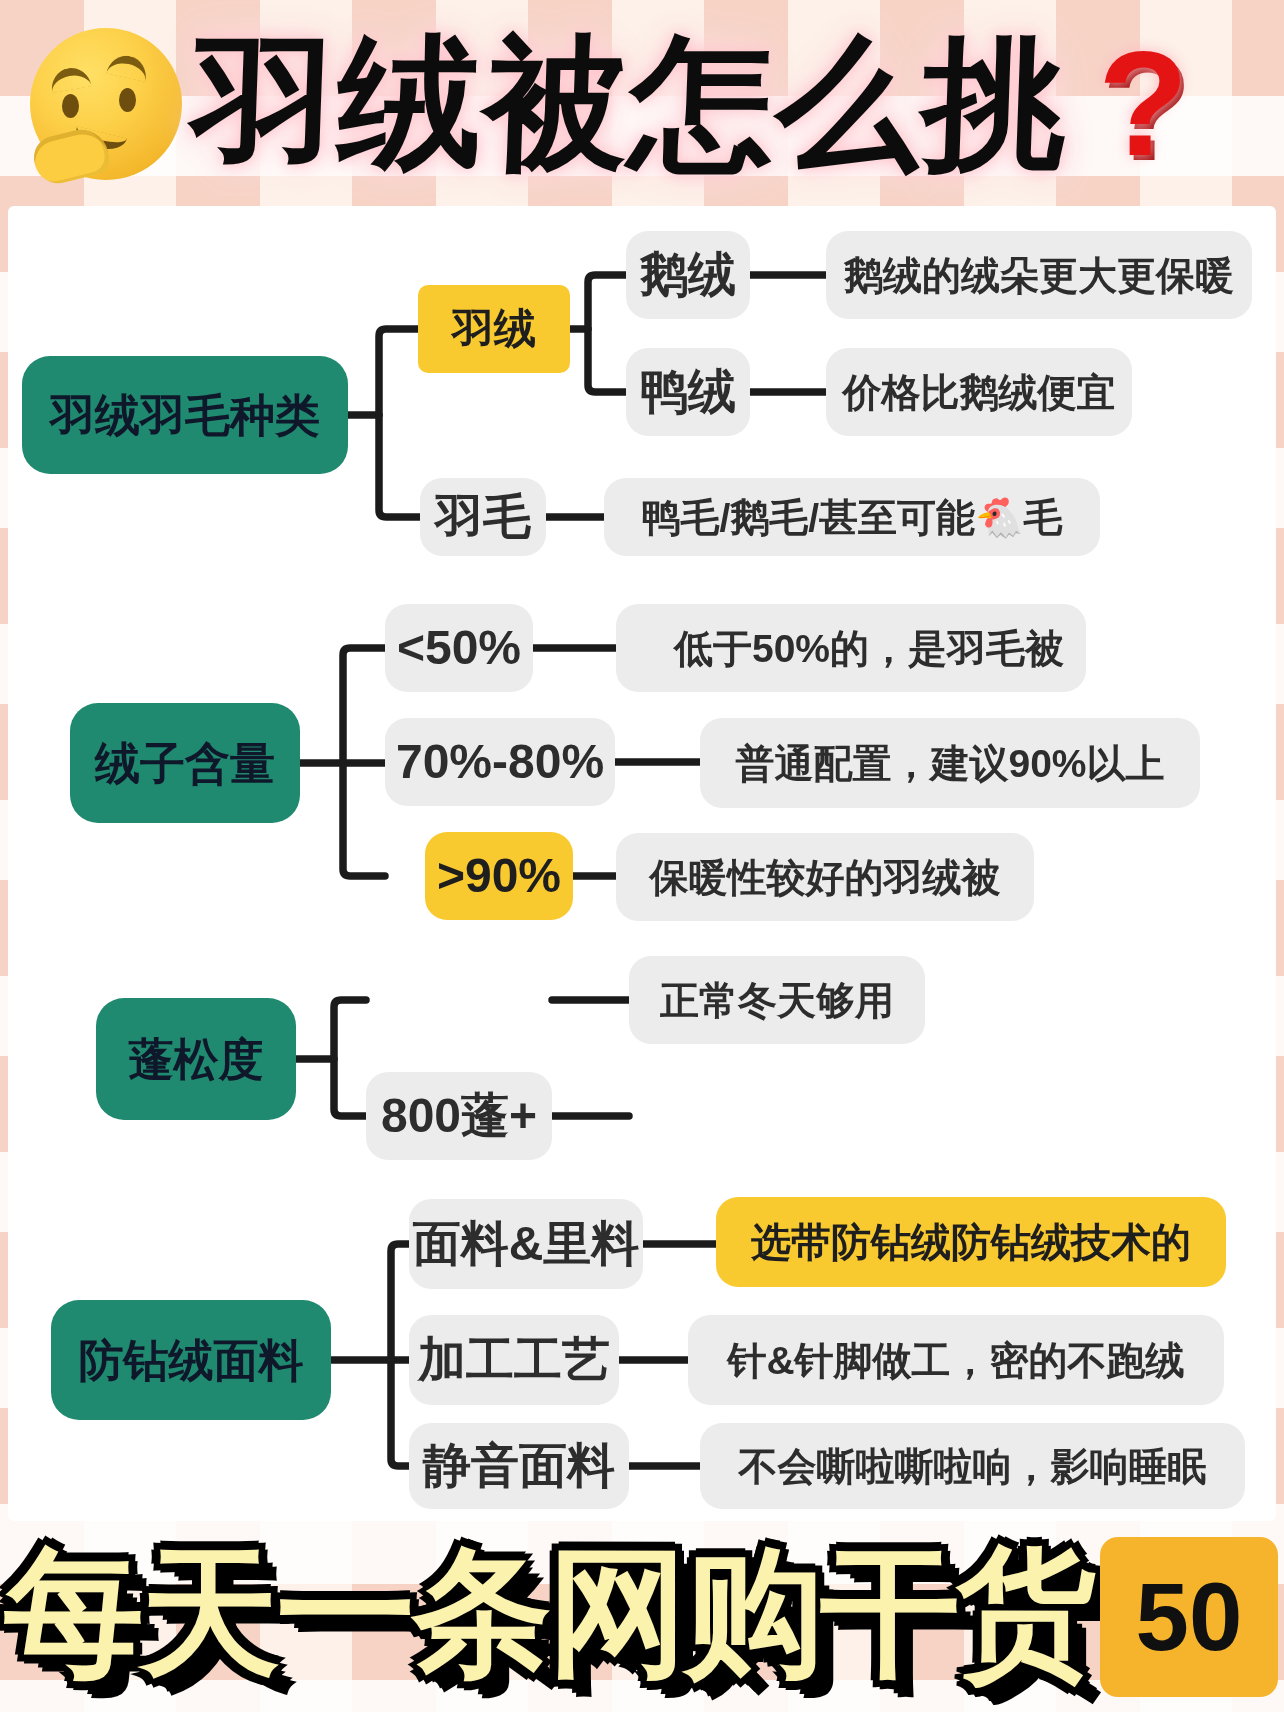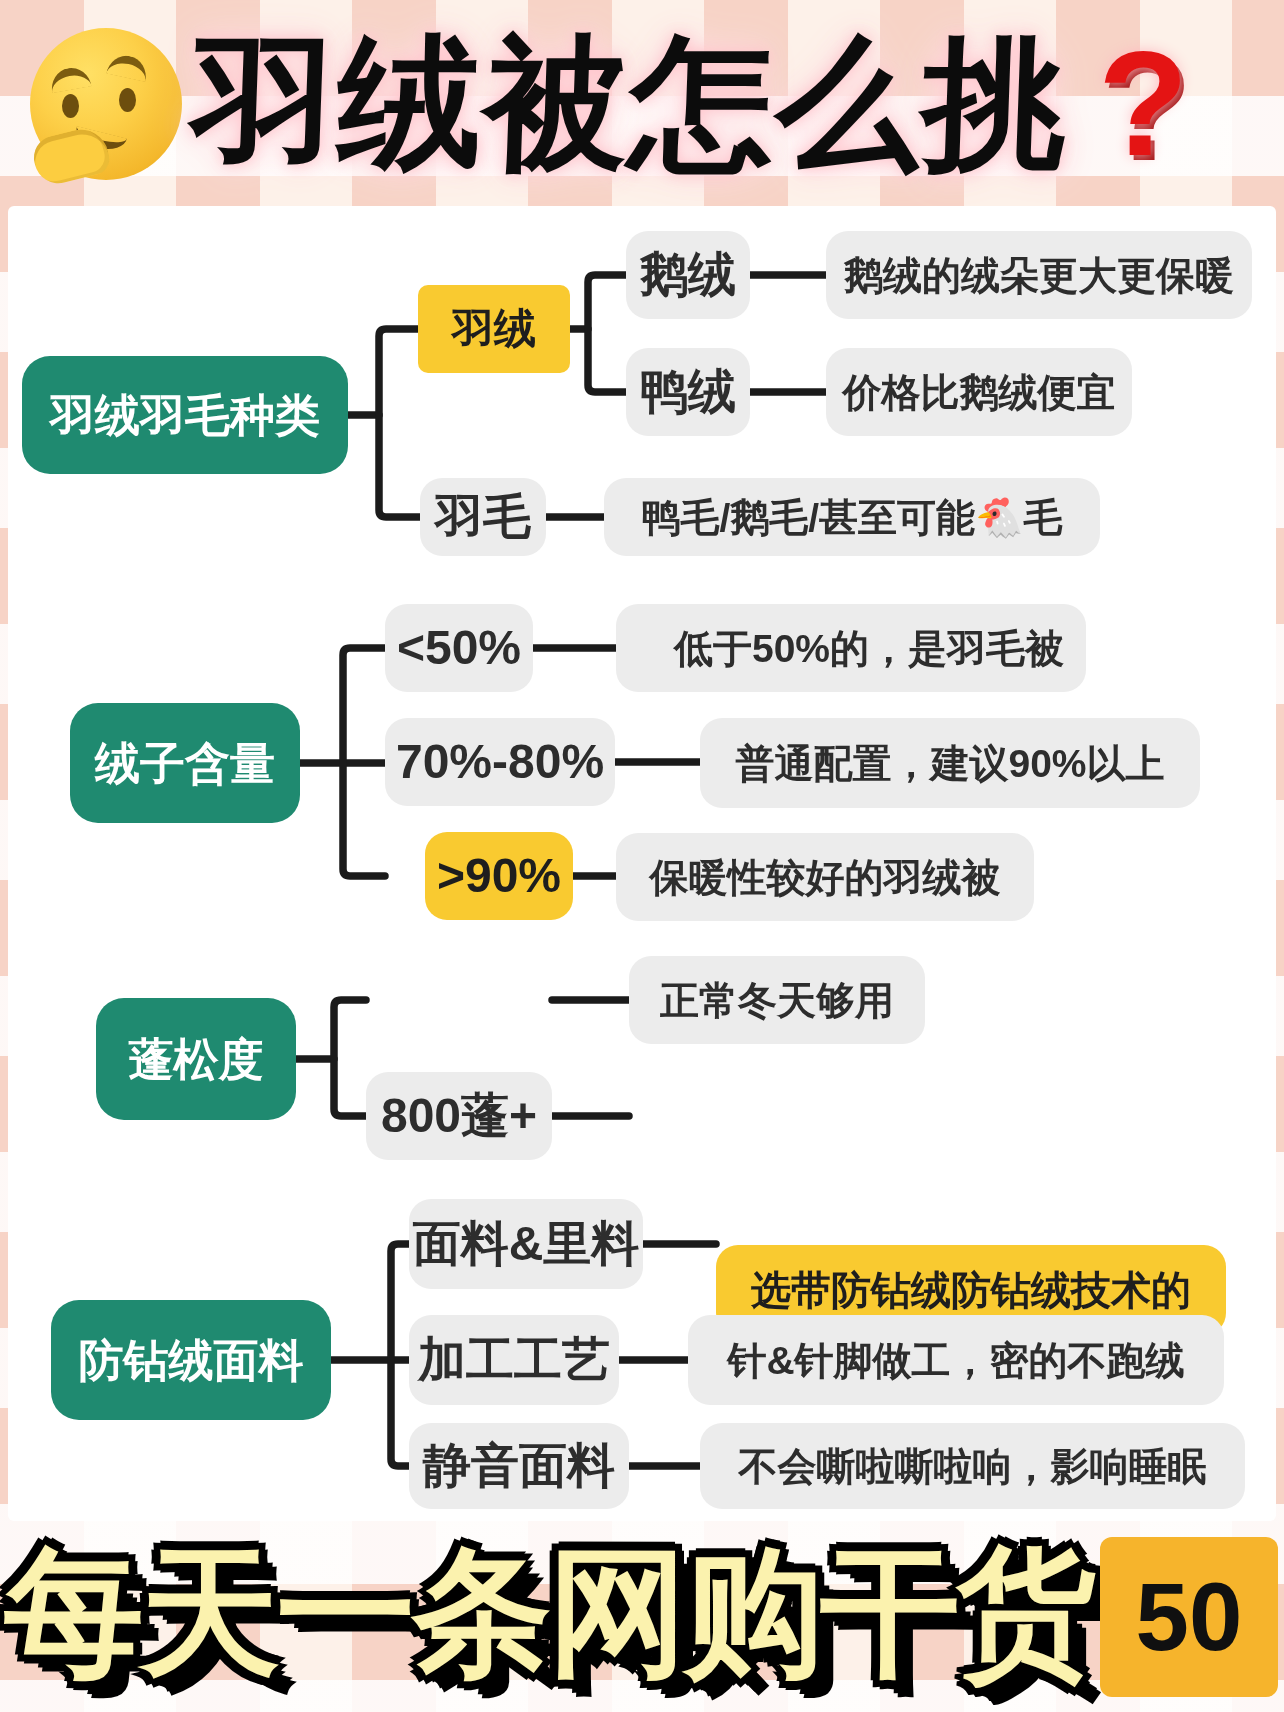--- a/index.html
+++ b/index.html
@@ -40,36 +40,36 @@
     border-bottom:8px solid #6d4e0e;border-radius:0 0 50% 50%/0 0 100% 100%;transform:rotate(14deg);}
   .thinking .hand{position:absolute;left:4px;bottom:0px;width:74px;height:48px;background:#fccd40;
     border-radius:22px 28px 16px 24px;transform:rotate(-14deg);
     box-shadow:inset 0 5px 0 rgba(160,110,10,.30), inset -4px -3px 0 rgba(160,110,10,.18);}
   
   .node{
     position:absolute;display:flex;align-items:center;justify-content:center;
     background:#ececec;border-radius:22px;color:#2d2d2d;font-weight:700;
     font-size:48px;white-space:nowrap;line-height:1;
   }
-  .node.green{background:#1f8a70;color:#ffffff;border-radius:28px;font-size:45px;}
+  .node.green{background:#1f8a70;color:#0f172a;border-radius:28px;font-size:45px;}
   .node.yellow{background:#f9ca30;color:#1e1e1e;}
   .node.small{font-size:39px;}
   svg.wires{position:absolute;left:0;top:0;width:1284px;height:1712px;}
   svg.wires path{stroke:#1b1b1b;stroke-width:7.5;fill:none;stroke-linecap:round;stroke-linejoin:round;}
   
   .banner{
     position:absolute;left:4px;top:1518px;height:190px;line-height:190px;
     font-size:140px;font-weight:900;letter-spacing:-4px;color:#fbf2ae;white-space:nowrap;
     text-shadow:
       -7px -7px 0 #000,7px -7px 0 #000,-7px 7px 0 #000,7px 7px 0 #000,
       -9px 0 0 #000,9px 0 0 #000,0 -9px 0 #000,0 9px 0 #000,
       14px 13px 0 #000,18px 17px 0 #000;
   }
   .badge-50{
-    position:absolute;left:1100px;top:1537px;width:178px;height:160px;border-radius:12px;
+    position:absolute;left:1100px;top:1537px;width:178px;height:160px;border-radius:18px;
     background:#f6b42c;display:flex;align-items:center;justify-content:center;
     font-size:96px;font-weight:900;color:#101010;
   }
 </style>
 </head>
 <body>
 
 <div class="stage">
 
   <div class="title-row">
@@ -132,21 +132,21 @@
   <div class="node small" style="left:700px;top:718px;width:500px;height:90px;">普通配置，建议90%以上</div>
   <div class="node yellow" style="left:385px;top:832px;width:148px;height:88px;margin-left:40px;">&gt;90%</div>
   <div class="node small" style="left:616px;top:833px;width:418px;height:88px;">保暖性较好的羽绒被</div>
 
   <div class="node green" style="left:96px;top:998px;width:200px;height:122px;">蓬松度</div>
   <div class="node small" style="left:629px;top:956px;width:296px;height:88px;">正常冬天够用</div>
   <div class="node" style="left:366px;top:1072px;width:186px;height:88px;">800蓬+</div>
 
   <div class="node green" style="left:51px;top:1300px;width:280px;height:120px;">防钻绒面料</div>
   <div class="node" style="left:409px;top:1199px;width:234px;height:90px;">面料&amp;里料</div>
-  <div class="node yellow" style="left:716px;top:1197px;width:510px;height:90px;font-size:40px;margin-top:48px;">选带防钻绒防钻绒技术的</div>
+  <div class="node yellow" style="left:716px;top:1197px;width:510px;height:90px;font-size:40px;">选带防钻绒防钻绒技术的</div>
   <div class="node" style="left:409px;top:1315px;width:210px;height:90px;">加工工艺</div>
   <div class="node small" style="left:688px;top:1315px;width:536px;height:90px;">针&amp;针脚做工，密的不跑绒</div>
   <div class="node" style="left:409px;top:1423px;width:220px;height:86px;">静音面料</div>
   <div class="node small" style="left:700px;top:1423px;width:545px;height:86px;">不会嘶啦嘶啦响，影响睡眠</div>
 
   <div class="banner">每天一条网购干货</div>
   <div class="badge-50">50</div>
 
 </div>
 

